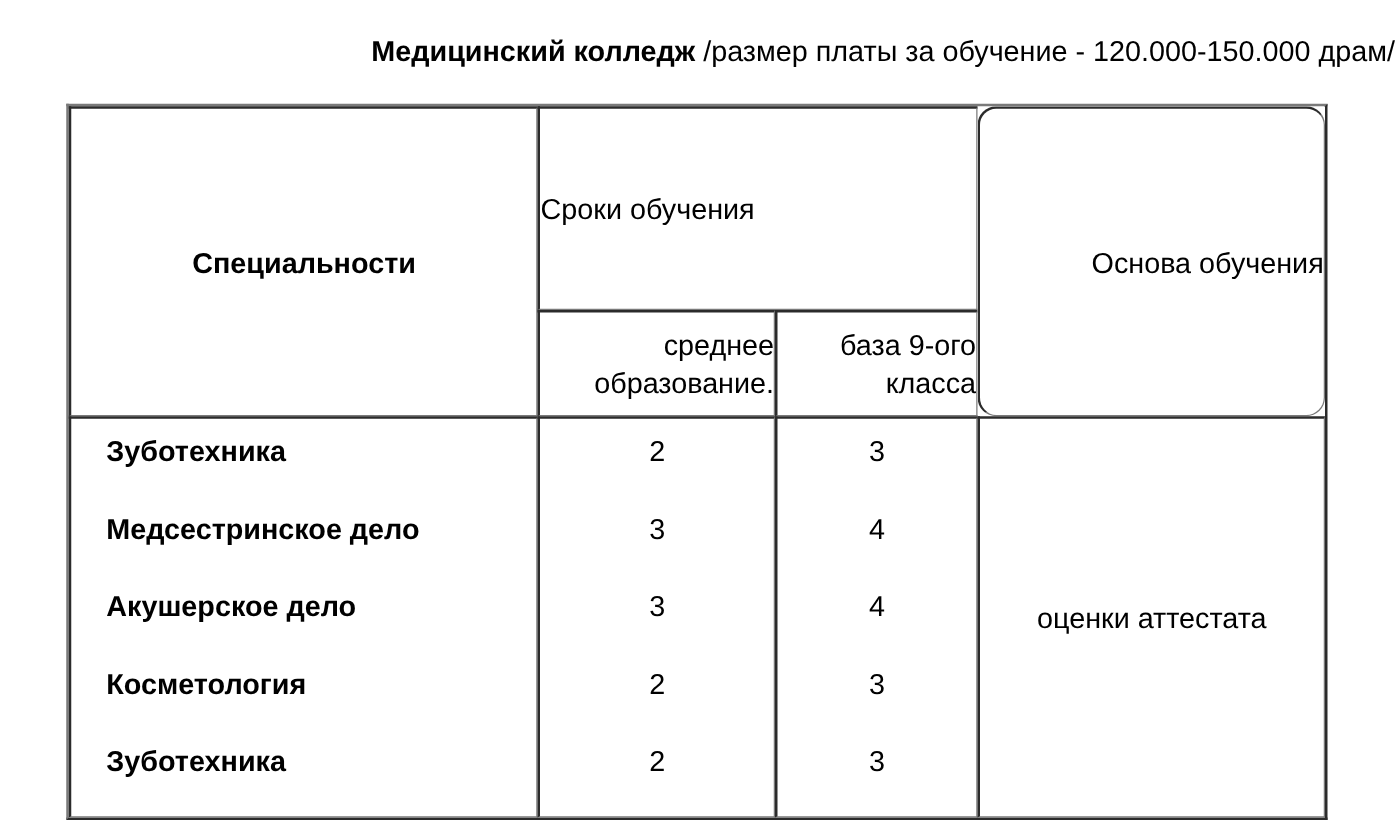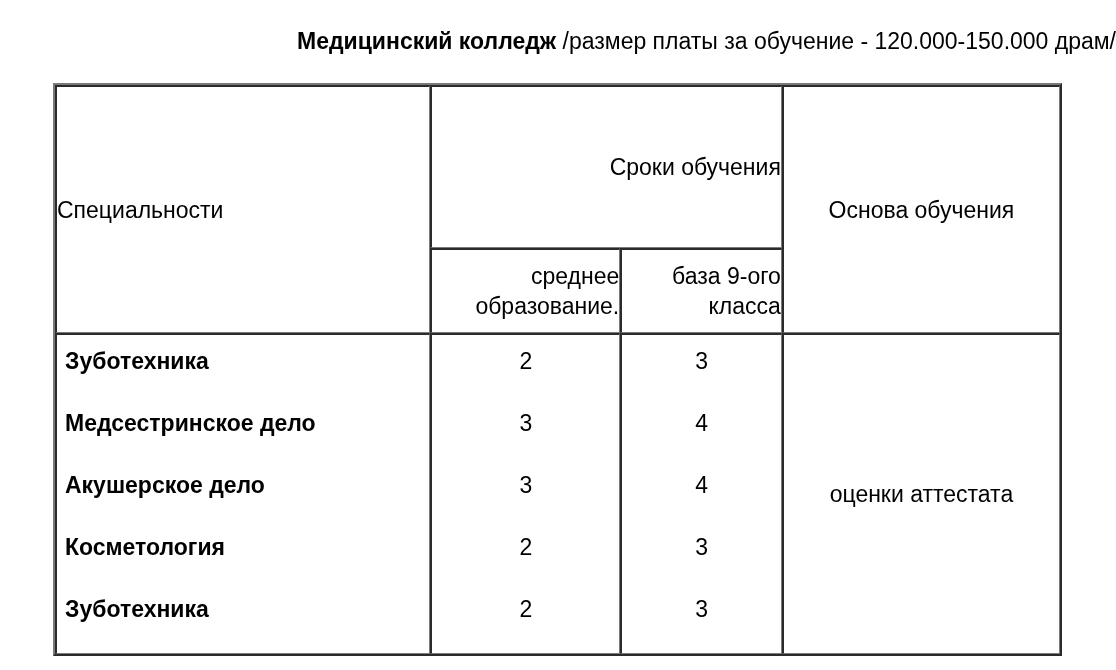--- a/index.html
+++ b/index.html
@@ -44,32 +44,34 @@
       border-top: 2px solid #2b2b2b;
       border-left: 2px solid #2b2b2b;
       border-right: 1px solid #7a7a7a;
       border-bottom: 1px solid #7a7a7a;
       padding: 0;
       font-size: 23px;
       line-height: 30px;
     }
     .hdr-spec {
       width: 371px;
+      text-align: center;
       vertical-align: middle;
-      font-weight: normal;
+      font-weight: bold;
     }
     .hdr-terms {
       height: 160px;
-      text-align: right;
+      text-align: left;
       vertical-align: middle;
     }
     .hdr-basis {
       width: 274px;
-      text-align: center;
+      text-align: right;
       vertical-align: middle;
+      border-radius: 15px;
     }
     .hdr-sub {
       text-align: right;
       vertical-align: middle;
       height: 82px;
     }
     .hdr-sub1 { width: 186px; }
     .hdr-sub2 { width: 158px; }
 
     .body-cell {
@@ -77,21 +79,21 @@
     }
     .lines {
       padding-top: 8px;
     }
     .lines .line {
       height: 62px;
       line-height: 36px;
     }
     .spec-list .line {
       font-weight: bold;
-      padding-left: 8px;
+      padding-left: 28px;
       text-align: left;
     }
     .num-list .line {
       text-align: center;
     }
     .basis-cell {
       text-align: center;
       vertical-align: middle;
       font-weight: normal;
     }

